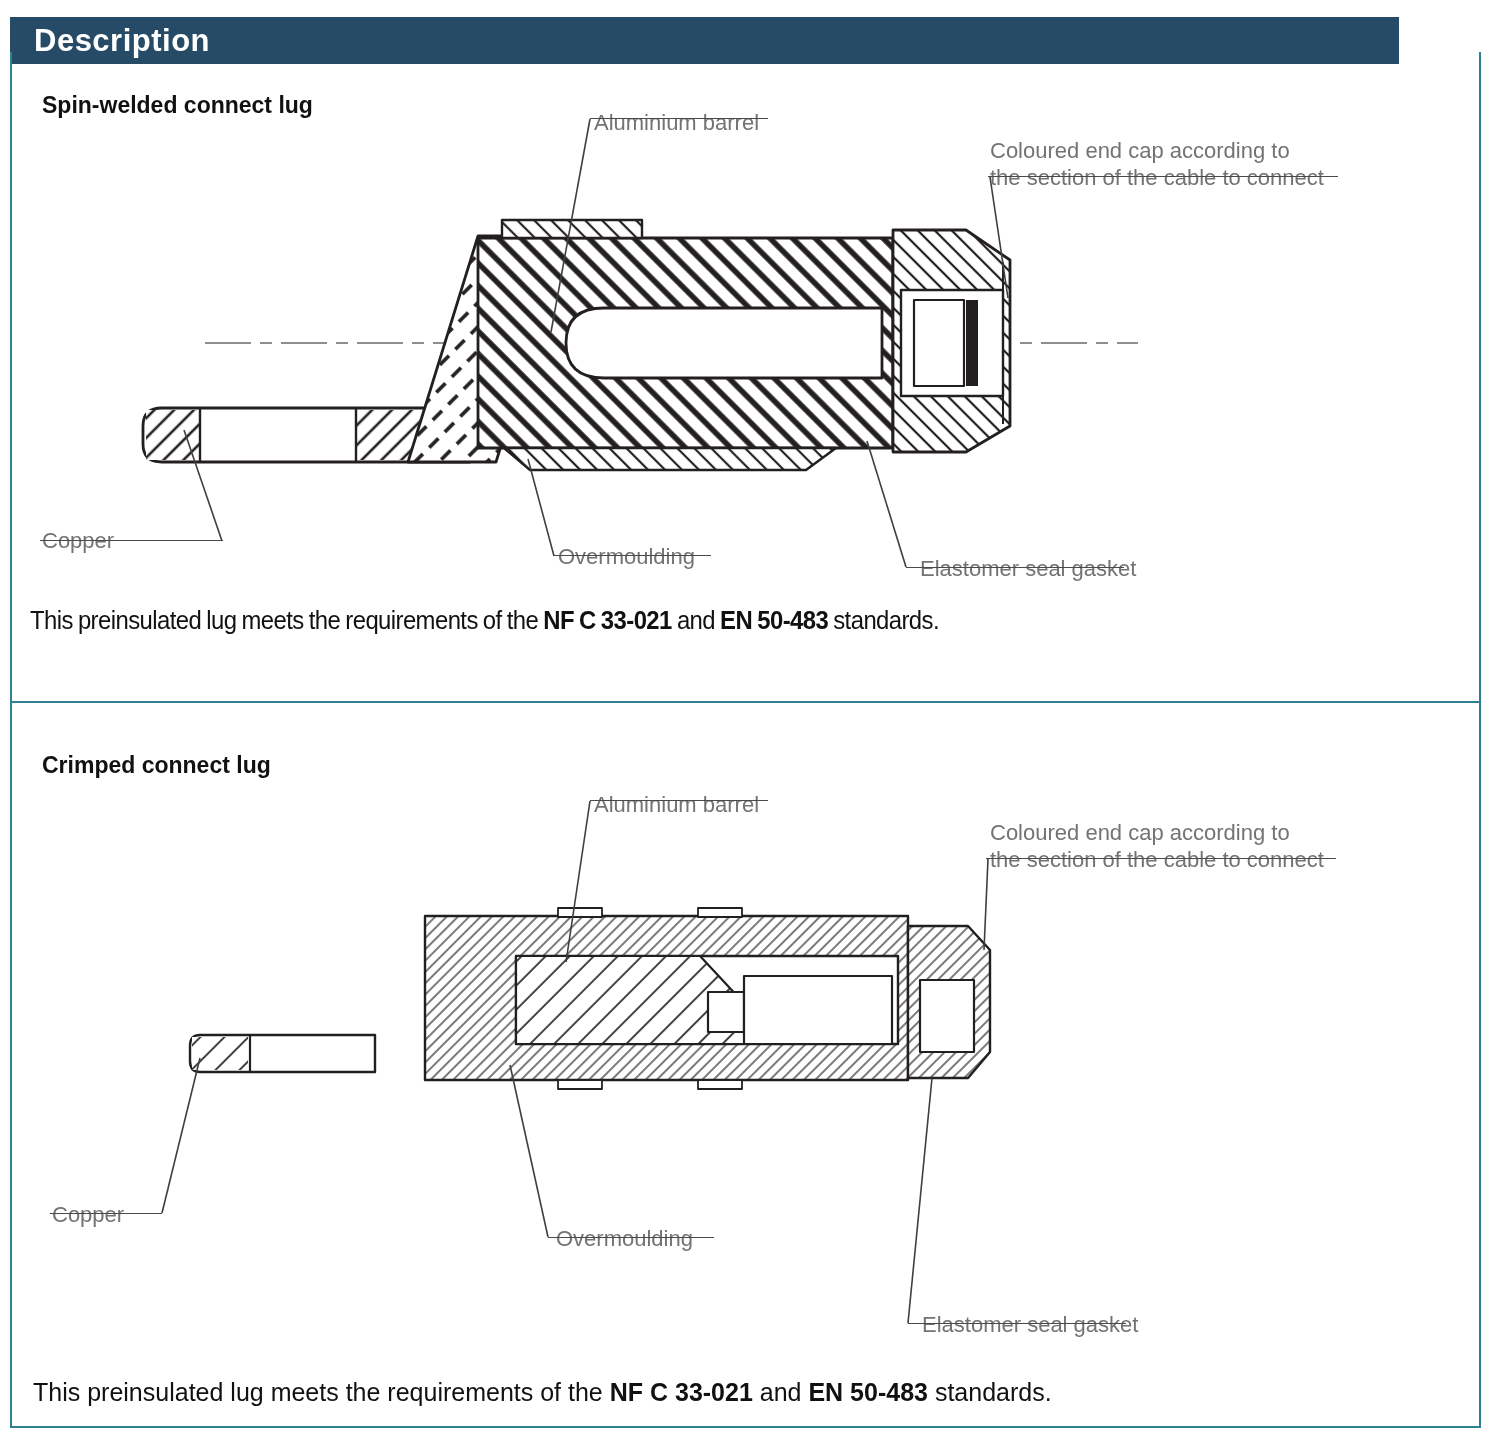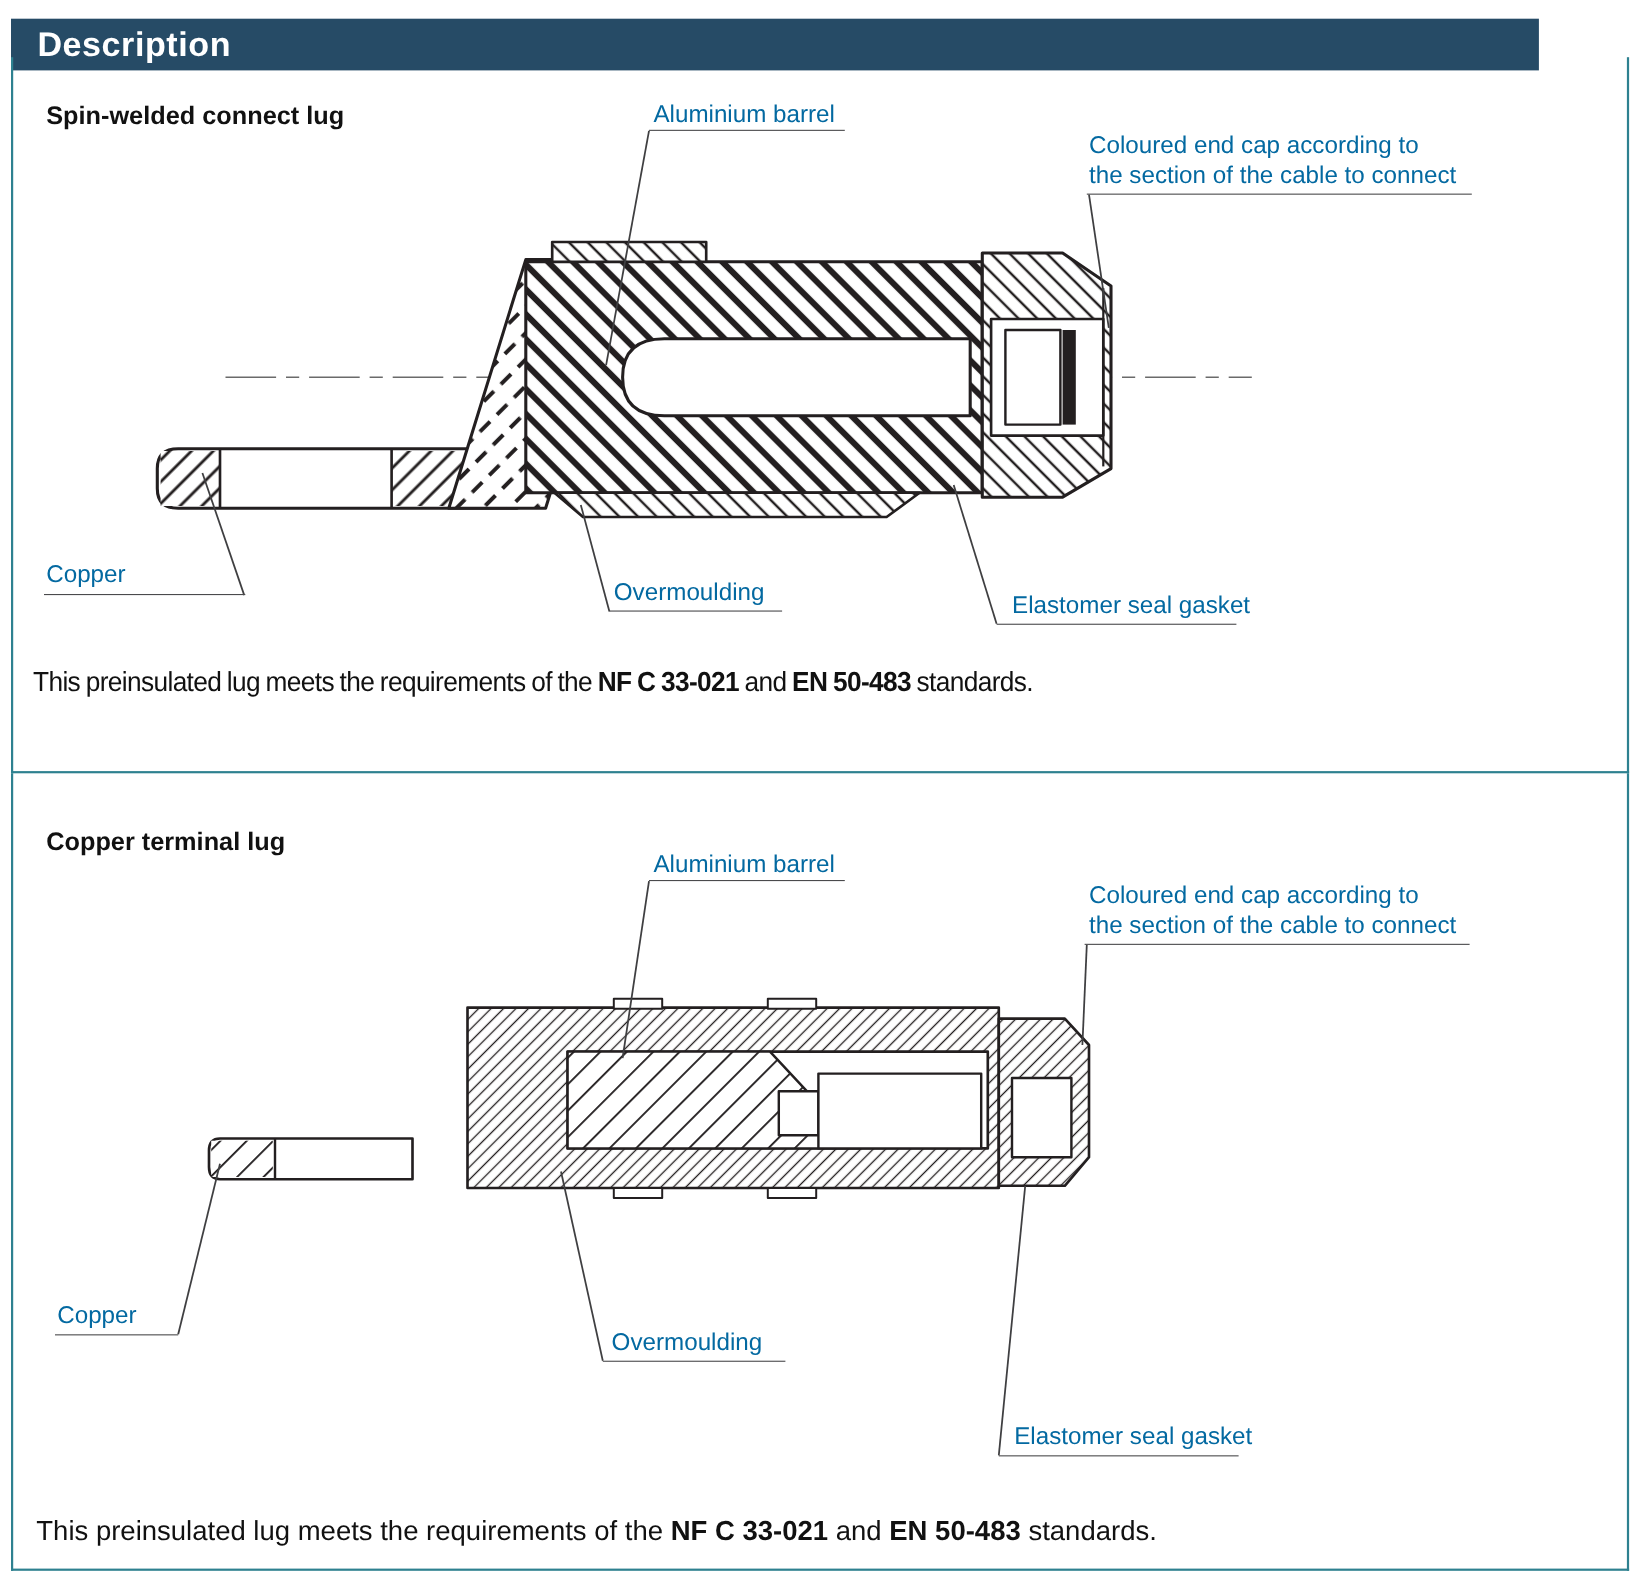--- a/index.html
+++ b/index.html
@@ -5,21 +5,21 @@
   html,body{margin:0;padding:0;background:#ffffff;}
   body{width:1498px;height:1434px;position:relative;overflow:hidden;
        font-family:"Liberation Sans","DejaVu Sans",sans-serif;color:#231f20;}
   .abs{position:absolute;}
   .header-bar{left:10px;top:5px;width:1389px;height:47px;display:flex;align-items:center;margin-top:12px;}
   .header-title{color:#ffffff;font-size:31px;font-weight:800;padding-left:24px;letter-spacing:0.5px;}
   .box{left:10px;width:1471px;box-sizing:border-box;background:transparent;}
   .box1{top:52px;height:651px;border:2px solid;border-top:none;}
   .box2{top:703px;height:725px;border:2px solid;border-top:none;}
   .sec-title{font-size:23px;font-weight:700;color:#111;}
-  .label{font-size:22px;color:#0369a1;line-height:27px;white-space:nowrap;}
+  .label{font-size:22px;color:#737373;line-height:27px;white-space:nowrap;margin-top:19px;}
   .underline{border-top:1.7px solid #4a4a4c;height:0;}
   .note{font-size:25px;color:#111;white-space:nowrap;}
   .note b{font-weight:700;}
   .note-condensed{letter-spacing:-0.6px;word-spacing:-1px;transform:scaleX(0.955);transform-origin:left center;}
   svg{position:absolute;left:0;top:0;}
 </style>
 </head>
 <body>
 
 <div class="abs header-bar" style="background:#264b66;">
@@ -140,21 +140,21 @@
 <div class="abs label" style="left:558px;top:524px;">Overmoulding</div>
 <div class="abs underline" style="left:554px;top:555px;width:157px;"></div>
 
 <div class="abs label" style="left:920px;top:536px;">Elastomer seal gasket</div>
 <div class="abs underline" style="left:906px;top:567px;width:218px;"></div>
 
 <div class="abs note note-condensed" style="left:30px;top:606px;">
   <span>This preinsulated lug meets the requirements of the </span><b>NF C 33-021</b><span> and </span><b>EN 50-483</b><span> standards.</span>
 </div>
 
-<div class="abs sec-title" style="left:42px;top:752px;">Copper terminal lug</div>
+<div class="abs sec-title" style="left:42px;top:752px;">Crimped connect lug</div>
 
 <div class="abs label" style="left:594px;top:772px;">Aluminium barrel</div>
 <div class="abs underline" style="left:590px;top:800px;width:178px;"></div>
 
 <div class="abs label" style="left:990px;top:800px;">
   <div>Coloured end cap according to</div>
   <div>the section of the cable to connect</div>
 </div>
 <div class="abs underline" style="left:986px;top:858px;width:350px;"></div>
 

